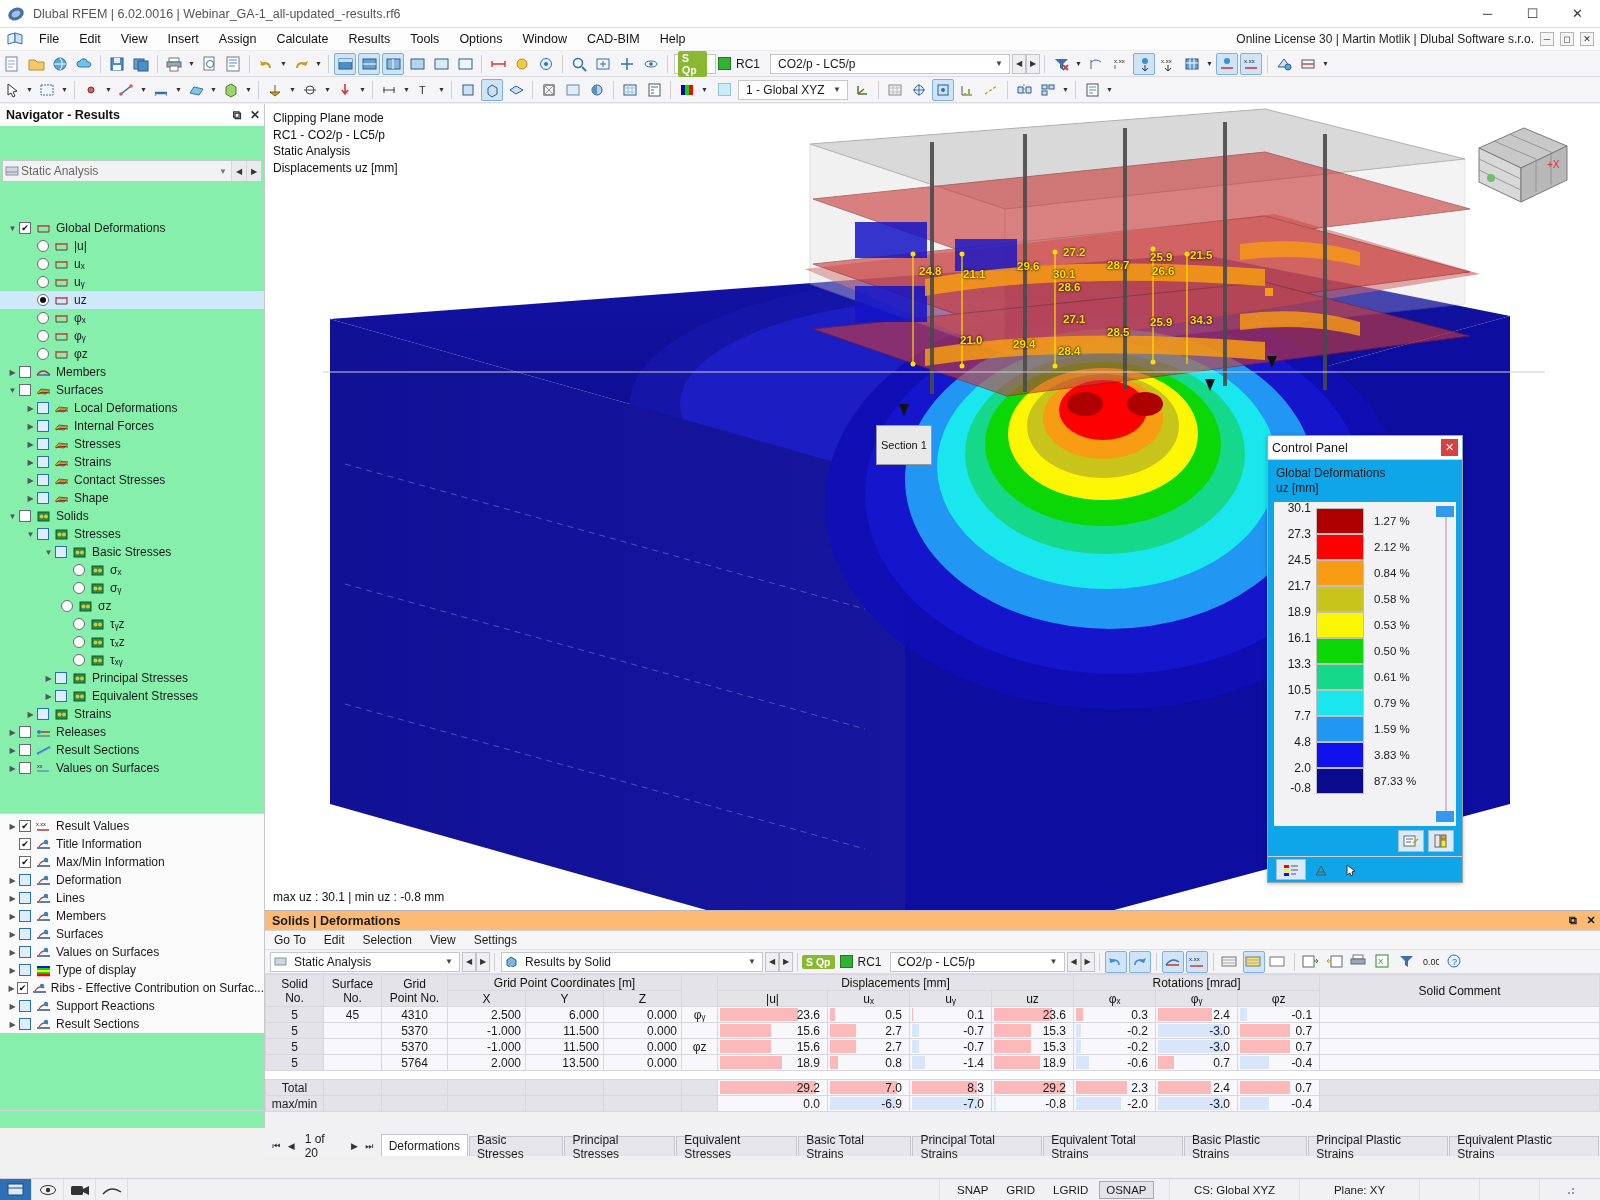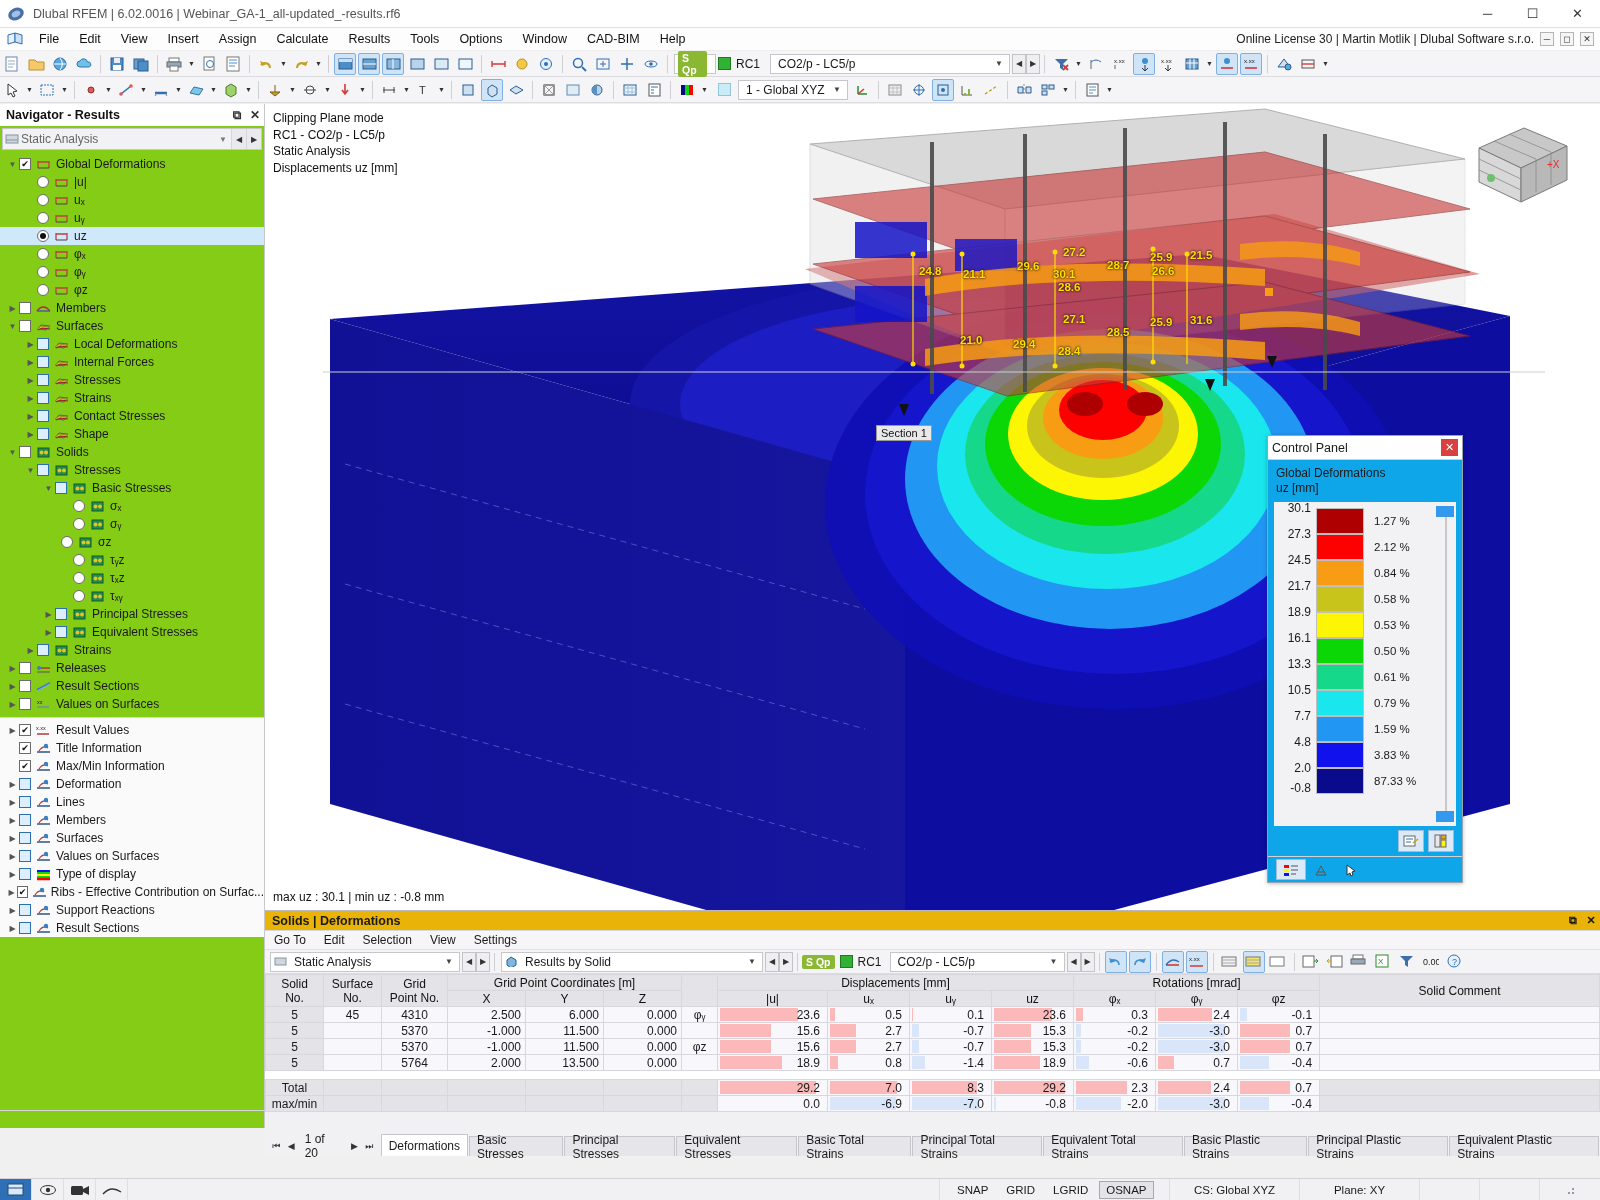--- a/index.html
+++ b/index.html
@@ -60,21 +60,21 @@
   .tag-sqp{ background:#8ab833; color:#fff; font-size:10.5px; padding:1px 4px;
             border-radius:2px; font-weight:bold; margin-right:5px;}
   .sw-green{ width:13px;height:13px;background:#32b232;border:1px solid #1d7a1d;margin-right:5px;}
   .sw-cyan{ width:13px;height:13px;background:#c9ecf7;border:1px solid #8fc6da;margin-right:5px;}
   .navbtn{ width:14px;height:20px;display:flex;align-items:center;justify-content:center;
            font-size:8px;border:1px solid #c3c3c8;background:#efeff2;color:#333;}
 
   
   .nav {
     position:absolute; left:0; top:104px; width:265px; height:1024px;
-    background:#84cc16; border-right:1px solid #c8c8cc; display:flex; flex-direction:column;
+    background:#86efac; border-right:1px solid #c8c8cc; display:flex; flex-direction:column;gap:32px;
   }
   .nav-head { height:22px; display:flex; align-items:center;
               font-weight:bold; font-size:12.5px; padding-left:6px; color:#111;
               background:#fff;}
   .nav-head .sp{margin-left:auto; display:flex;}
   .nav-head .hb{width:18px;height:18px;display:flex;align-items:center;justify-content:center;font-size:12px;color:#333;}
   .nav-sel { height:22px; margin:2px 2px 3px 2px; border:1px solid #c6c6cc; background:#f2f2f4;
              display:flex; align-items:center; font-size:12px; color:#666; }
   .nav-sel .ic{width:18px;display:flex;align-items:center;justify-content:center;}
   .nav-sel .ca{margin-left:auto;font-size:8px;color:#777;padding-right:4px;}
@@ -98,21 +98,21 @@
   .view {
     position:absolute; left:265px; top:104px; width:1335px; height:806px;
     background:#ffffff; overflow:hidden;
   }
   .vinfo { position:absolute; left:8px; top:6px; font-size:12px; line-height:16.5px; color:#111;}
   .vmaxmin { position:absolute; left:8px; bottom:6px; font-size:12px; color:#111;}
   .axiscube{ position:absolute; right:26px; top:16px; width:105px; height:90px;}
   .rlabel{ position:absolute; color:#ffe000; font-size:11.5px; font-weight:600;
            text-shadow:0 0 2px rgba(0,0,0,.85),0 0 3px rgba(0,0,0,.6); white-space:nowrap;}
   .seclabel{ position:absolute; background:#e9e9e9; border:1px solid #9a9a9a; color:#111;
-             font-size:11px; padding:1px 4px;}
+             font-size:11px; padding:13px 4px;}
 
   
   .cpanel {
     position:absolute; left:1267px; top:435px; width:196px; height:448px;
     background:#0ea5e9; border:1px solid #9aa4ae; box-shadow:0 1px 4px rgba(0,0,0,.25);
     display:flex; flex-direction:column;
   }
   .cp-title { height:24px; background:#ffffff; border-bottom:1px solid #cdcdd2;
               display:flex; align-items:center; padding:0 4px; font-size:12.5px; }
   .cp-x { margin-left:auto; width:17px;height:17px;background:#d94141;color:#fff;
@@ -132,21 +132,21 @@
             display:flex;align-items:center;justify-content:center;}
   .cp-tabs { height:26px; border-top:1px solid #d2d2d6; display:flex; align-items:center; padding-left:8px;}
   .cp-tab { width:30px;height:21px;border:1px solid transparent;display:flex;align-items:center;justify-content:center;}
   .cp-tab.act{border-color:#9fbcd8;background:#dceaf8;}
 
   
   .tablewin {
     position:absolute; left:265px; top:910px; width:1335px; height:246px;
     background:#f1f1f4; border-top:1px solid #b8b8be;
   }
-  .tw-title { height:20px; background:#eab308; display:flex; align-items:center;
+  .tw-title { height:20px; background:#fdba74; display:flex; align-items:center;
               font-size:12.5px; font-weight:bold; padding-left:7px; border-bottom:1px solid #d6d6db;}
   .tw-title .sp{margin-left:auto;display:flex;}
   .tw-title .hb{width:18px;height:18px;display:flex;align-items:center;justify-content:center;font-size:11px;}
   .tw-menu { height:19px; display:flex; align-items:center; background:#f6f6f8; border-bottom:1px solid #e0e0e5;}
   .tw-menu .mi{ padding:2px 9px; font-size:12px;}
   .tw-tools { height:24px; display:flex; align-items:center; background:#f4f4f7;
               border-bottom:1px solid #dcdce0; padding-left:3px;}
   table.grid { border-collapse:collapse; width:100%; font-size:12px; table-layout:fixed;}
   table.grid th, table.grid td { border:1px solid #d7d7dd; height:16px; padding:0 4px;}
   table.grid th { background:#e4e4e8; font-weight:normal; color:#111; }
@@ -1318,21 +1318,21 @@
         <div class="rlabel" style="left: 925px; top: 145px;">21.5</div>
         <div class="rlabel" style="left: 654px; top: 161px;">24.8</div>
         <div class="rlabel" style="left: 698px; top: 164px;">21.1</div>
         <div class="rlabel" style="left: 752px; top: 156px;">29.6</div>
         <div class="rlabel" style="left: 788px; top: 164px;">30.1</div>
         <div class="rlabel" style="left: 842px; top: 155px;">28.7</div>
         <div class="rlabel" style="left: 887px; top: 161px;">26.6</div>
         <div class="rlabel" style="left: 793px; top: 177px;">28.6</div>
         <div class="rlabel" style="left: 798px; top: 209px;">27.1</div>
         <div class="rlabel" style="left: 885px; top: 212px;">25.9</div>
-        <div class="rlabel" style="left: 925px; top: 210px;">31.6</div>
+        <div class="rlabel" style="left: 925px; top: 210px;">34.3</div>
         <div class="rlabel" style="left: 695px; top: 230px;">21.0</div>
         <div class="rlabel" style="left: 748px; top: 234px;">29.4</div>
         <div class="rlabel" style="left: 842px; top: 222px;">28.5</div>
         <div class="rlabel" style="left: 793px; top: 241px;">28.4</div>
       </div>
     <div class="seclabel" style="left:611px;top:321px">Section 1</div>
 
     <div class="vmaxmin">max uᴢ : 30.1 | min uᴢ : -0.8 mm</div>
 
     <div class="axiscube">

